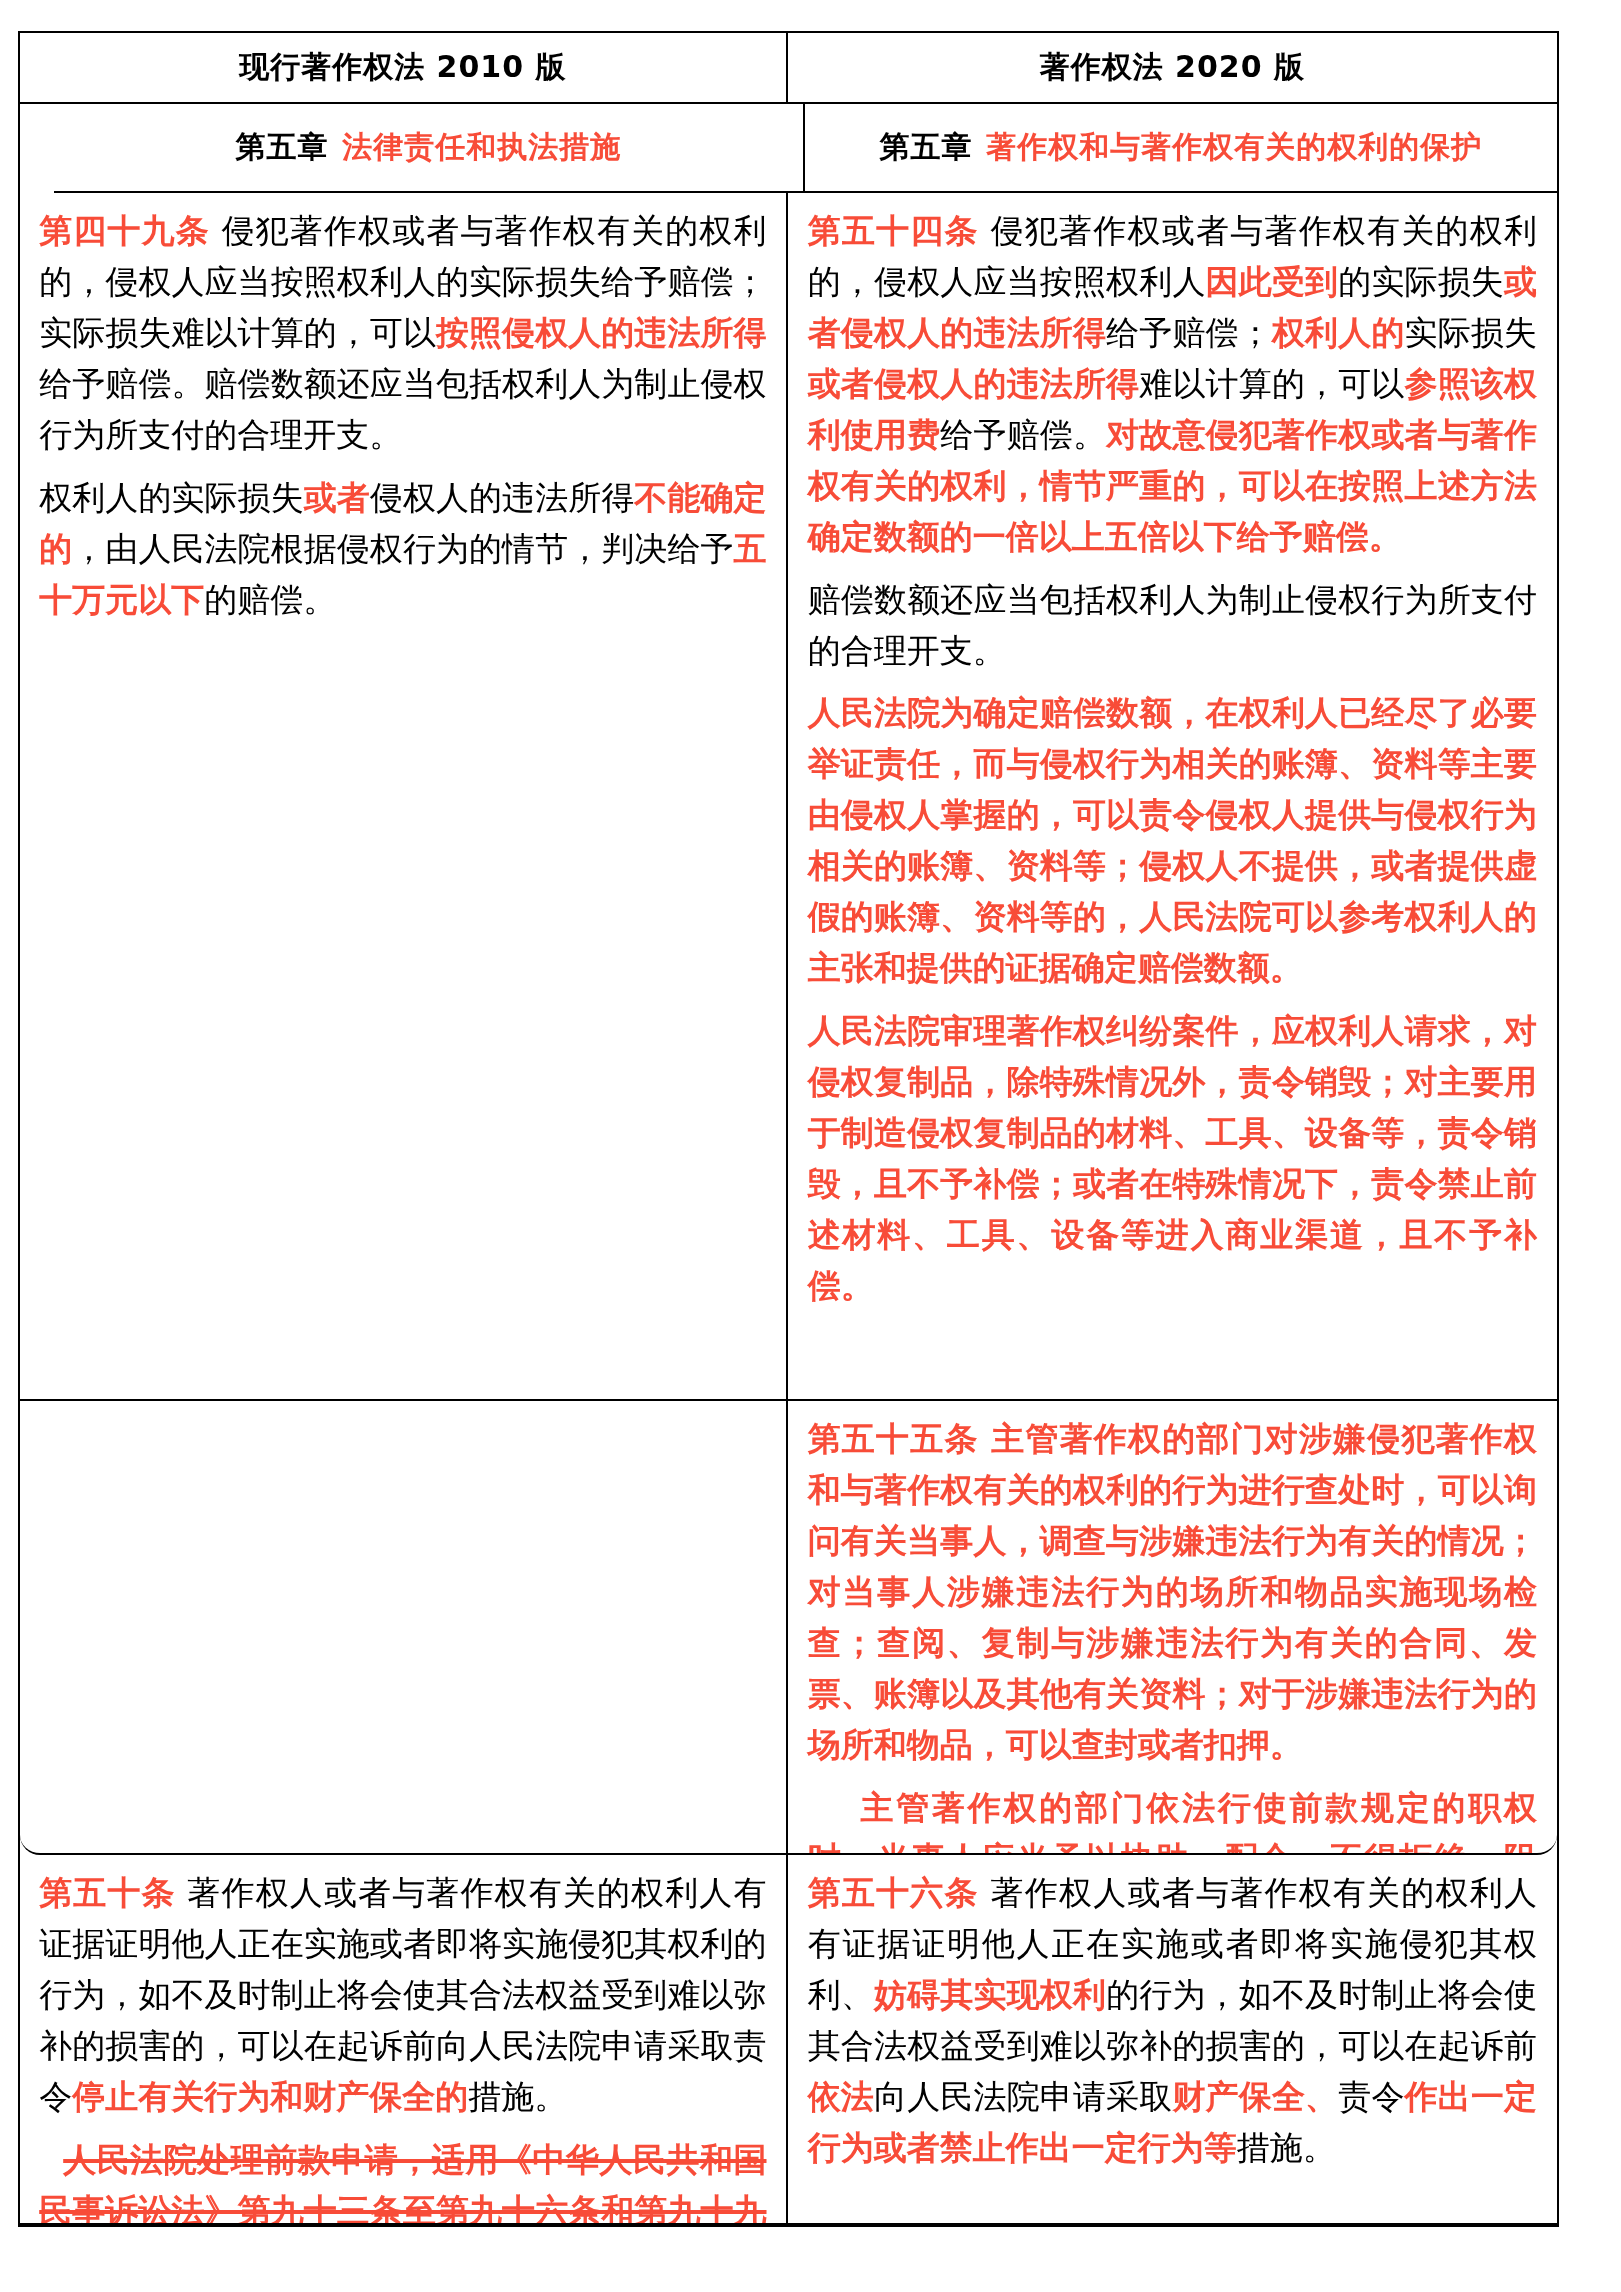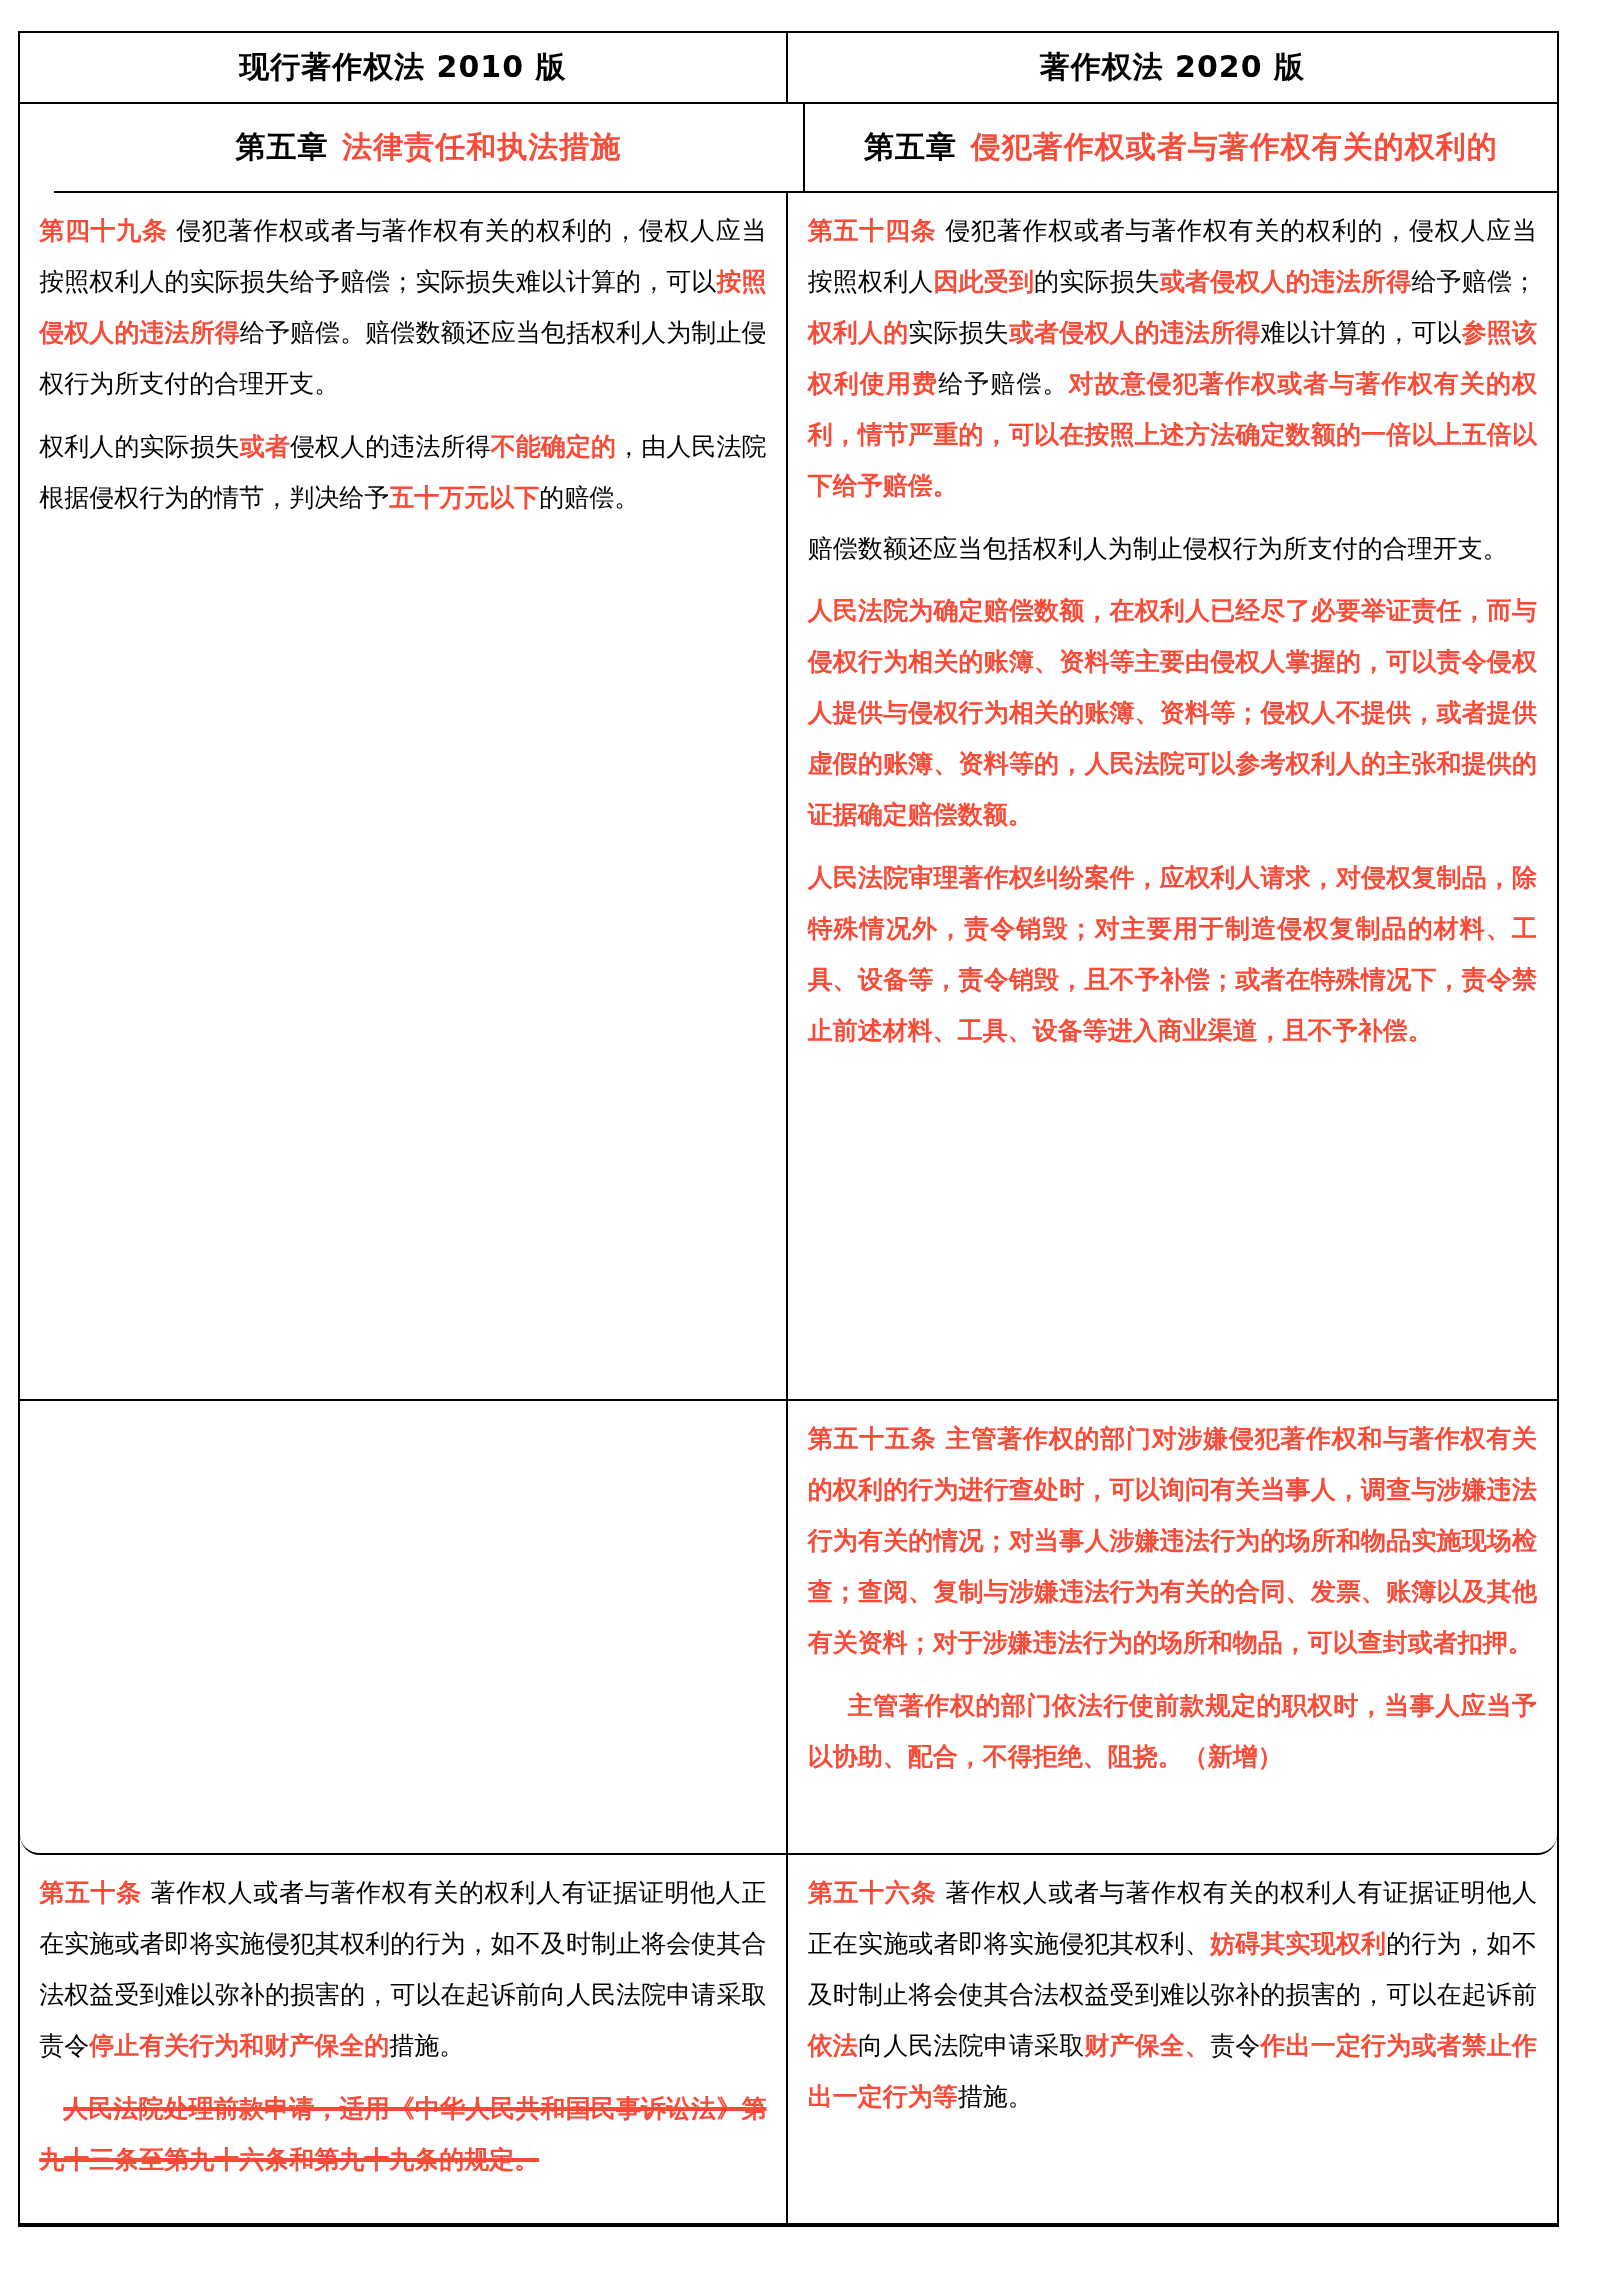--- a/index.html
+++ b/index.html
@@ -51,21 +51,21 @@
     height: 100%;
     font-size: 30px;
     font-weight: 700;
     letter-spacing: 1px;
     white-space: nowrap;
   }
   .chapter-title { color: var(--red); margin-left: 13.7px; }
 
   .body-cell {
     padding: 11.8px 19.6px 0 19.6px;
-    font-size: 25px;
+    font-size: 33px;
     line-height: 51px;
     text-align: justify;
   }
   .body-cell p {
     margin: 0 0 11.8px 0;
   }
   .body-cell p.indent { text-indent: 1.6em; }
   .seg-normal { color: #000000; font-weight: 400; }
   .seg-red    { color: var(--red); font-weight: 700; }
   .seg-red-strike {
@@ -91,21 +91,21 @@
       </div>
     </div>
 
     <div class="t-row row-chapter">
       <div class="t-cell left center-cell">
         <span>第五章</span>
         <span class="chapter-title">法律责任和执法措施</span>
       </div>
       <div class="t-cell center-cell">
         <span>第五章</span>
-        <span class="chapter-title">侵犯著作权或者与著作权有关的权利的</span>
+        <span class="chapter-title">著作权和与著作权有关的权利的保护</span>
       </div>
     </div>
 
     <div id="table-body">
         <div class="t-row row-art49">
           <div class="t-cell left body-cell">
             <p><span class="seg-red">第四十九条</span><span class="seg-normal"> 侵犯著作权或者与著作权有关的权利的，侵权人应当按照权利人的实际损失给予赔偿；实际损失难以计算的，可以</span><span class="seg-red">按照侵权人的违法所得</span><span class="seg-normal">给予赔偿。赔偿数额还应当包括权利人为制止侵权行为所支付的合理开支。</span></p>
             <p><span class="seg-normal">权利人的实际损失</span><span class="seg-red">或者</span><span class="seg-normal">侵权人的违法所得</span><span class="seg-red">不能确定的</span><span class="seg-normal">，由人民法院根据侵权行为的情节，判决给予</span><span class="seg-red">五十万元以下</span><span class="seg-normal">的赔偿。</span></p>
           </div>
           <div class="t-cell body-cell">

